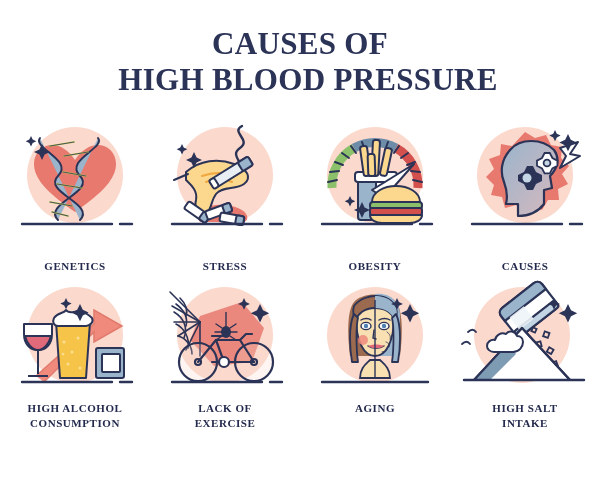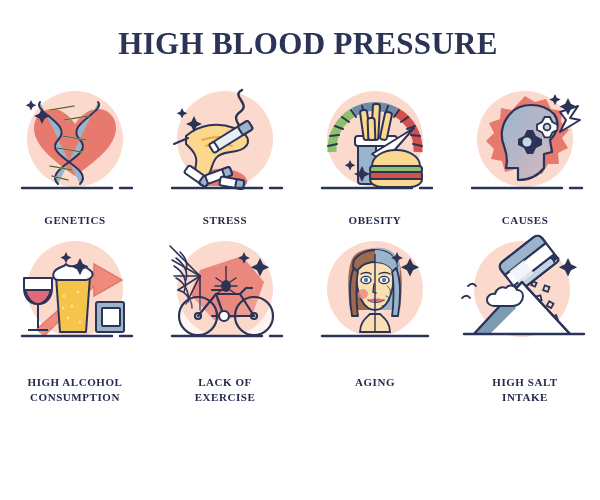--- a/index.html
+++ b/index.html
@@ -49,38 +49,39 @@
     position: relative;
     width: 138px;
     height: 120px;
   }
   .icon-wrap svg {
     display: block;
     width: 138px;
     height: 120px;
   }
   .cell-label {
-    margin-top: 9px;
+    margin-top: 19px;
     color: #232a4d;
     font-family: "Liberation Serif", "DejaVu Serif", serif;
     font-weight: bold;
     font-size: 11px;
     letter-spacing: 0.55px;
     text-align: center;
     line-height: 1.35;
     white-space: pre-line;
   }
-  .row-2 .cell-label { margin-top: 21px; }
+  .row-2 .cell-label { margin-top: 1px; }
 </style>
 </head>
 <body>
 
 <div class="page">
 
   <div class="title-block">
+    <div class="title-line title-line-1">CAUSES OF</div>
     <div class="title-line title-line-2">HIGH BLOOD PRESSURE</div>
   </div>
 
   <div class="grid">
 
     <div class="cell">
       <div class="icon-wrap">
         <svg viewBox="0 0 138 120">
           <circle cx="69" cy="55" r="48" fill="#fbd9cd"></circle>
           <path d="M69 92 C 40 72, 28 58, 28 44 C 28 32, 37 25, 46 25 C 55 25, 63 31, 69 40 C 75 31, 83 25, 92 25 C 101 25, 110 32, 110 44 C 110 58, 98 72, 69 92 Z" fill="#e8796f"></path>

